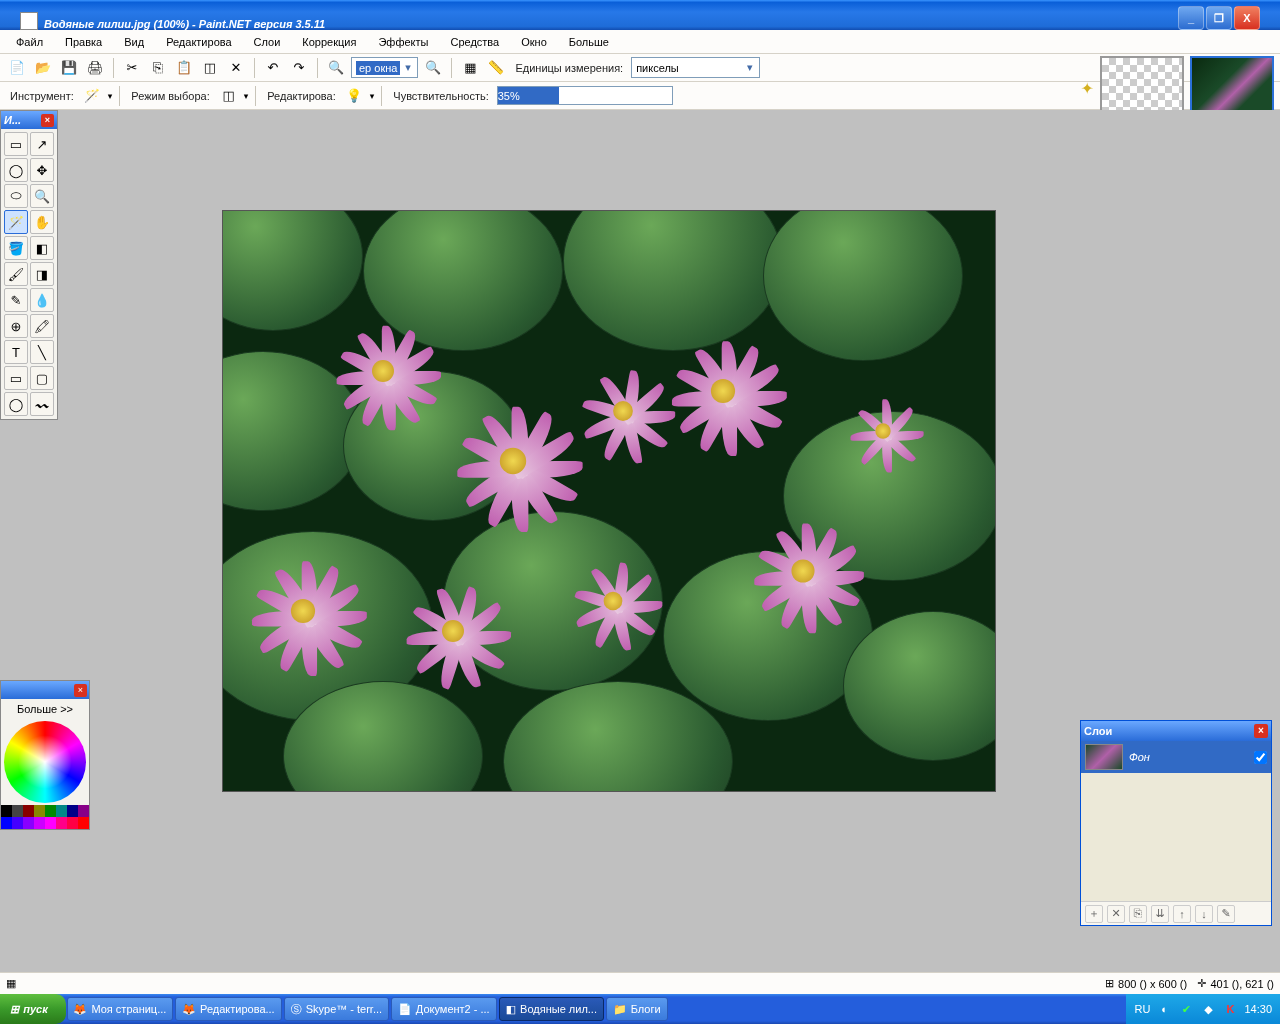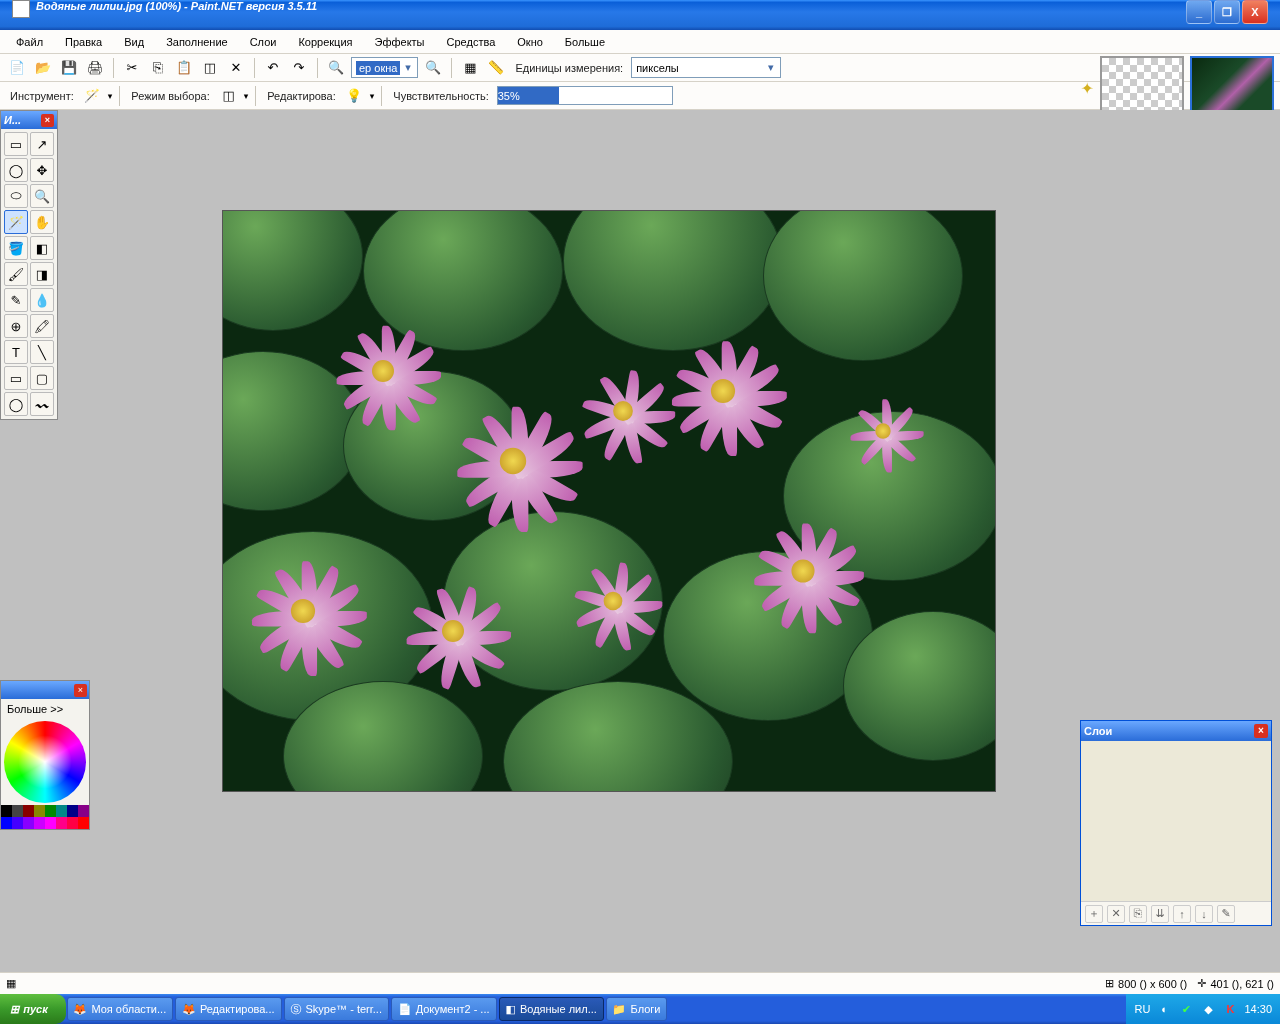--- a/index.html
+++ b/index.html
@@ -1,19 +1,19 @@
 <!DOCTYPE html>
 <html><head>
 <meta charset="utf-8">
 <style>
 * { box-sizing: border-box; margin: 0; padding: 0; font-family: Tahoma, sans-serif; font-size: 11px; }
 body { width: 1280px; height: 1024px; overflow: hidden; background: #ece9d8; display: flex; flex-direction: column; }
 
 
-.titlebar { height: 30px; background: linear-gradient(to bottom, #3a95ff 0%, #0a5fd8 8%, #2778e8 40%, #1e6cd8 88%, #114db0 100%); display: flex; align-items: flex-start; padding: 0 12px; color: #fff; font-size: 15px; font-weight: bold; font-style: italic; }
+.titlebar { height: 30px; background: linear-gradient(to bottom, #3a95ff 0%, #0a5fd8 8%, #2778e8 40%, #1e6cd8 88%, #114db0 100%); display: flex; align-items: flex-end; padding: 0 20px; color: #fff; font-size: 15px; font-weight: bold; font-style: italic; }
 .titlebar .icon { width: 18px; height: 18px; margin-right: 6px; background: #fff; border: 1px solid #888; display: inline-flex; align-items: center; justify-content: center; font-style: normal; font-size: 10px; }
 .titlebar .spacer { flex: 1; }
 .winbtn { width: 26px; height: 24px; margin-left: 2px; border-radius: 4px; border: 1px solid #fff5; display: flex; align-items: center; justify-content: center; color: #fff; font-weight: bold; font-size: 14px; font-style: normal; }
 .winbtn.min { background: linear-gradient(#6fa8f0,#2c6cd0); }
 .winbtn.max { background: linear-gradient(#6fa8f0,#2c6cd0); }
 .winbtn.close { background: linear-gradient(#f08060,#d83020); }
 
 
 .menubar { height: 24px; background: #fdfcfa; border-bottom: 1px solid #d6d2c8; display: flex; align-items: center; padding: 0 6px; gap: 2px; }
 .menubar .item { padding: 3px 10px; cursor: default; }
@@ -50,21 +50,21 @@
 .canvas { position: absolute; left: 222px; top: 100px; width: 774px; height: 582px; border: 1px solid #555; background: #0b2810; overflow: hidden; }
 .canvas .pad { position: absolute; border-radius: 50%; background: radial-gradient(circle at 40% 30%, #6ba858, #2a5a30 70%, #1a3a20); border: 1px solid #1a3a20; }
 .canvas .lily { position: absolute; }
 .petal { position: absolute; width: 58px; height: 14px; background: linear-gradient(to right,#e8c8e0,#c060b0); border-radius: 60% 10% 60% 10%; transform-origin: 10% 50%; }
 .center { position: absolute; width: 22px; height: 22px; border-radius: 50%; background: radial-gradient(#f0d850,#c09020); }
 
 
 .colorpanel { position: absolute; left: 0; top: 570px; width: 90px; background: #f4f3ee; border: 1px solid #888; }
 .colorpanel .tbtitle { height: 18px; background: linear-gradient(#6aa8ff,#2a6cd8); display: flex; justify-content: flex-end; padding-right: 2px; align-items: center; }
 .colorpanel .tbtitle .x { width: 13px; height: 13px; background: #d83020; color: #fff; font-size: 9px; text-align: center; line-height: 13px; border-radius: 2px; }
-.colorpanel .more { text-align: left; padding: 4px 6px; }
+.colorpanel .more { text-align: center; padding: 4px 6px; }
 .colorpanel .wheel { width: 82px; height: 82px; margin: 2px auto; border-radius: 50%; background: conic-gradient(red,magenta,blue,cyan,lime,yellow,red); position: relative; }
 .colorpanel .wheel::after { content:''; position: absolute; inset: 14px; border-radius: 50%; background: radial-gradient(#fff,#fff0 70%); }
 .colorpanel .swr { height: 12px; display: flex; }
 .colorpanel .swr span { flex: 1; }
 
 
 .layerspanel { position: absolute; right: 8px; bottom: 46px; width: 192px; height: 206px; background: #ece9d8; border: 1px solid #0050d8; display: flex; flex-direction: column; }
 .layerspanel .lptitle { height: 20px; background: linear-gradient(#6aa8ff,#2a6cd8); color: #fff; font-weight: bold; display: flex; align-items: center; justify-content: space-between; padding: 0 3px; }
 .layerspanel .lptitle .x { width: 14px; height: 14px; background: #d83020; color: #fff; font-size: 10px; text-align: center; line-height: 14px; border-radius: 2px; }
 .layerspanel .row { height: 32px; background: #316ac5; color: #fff; font-style: italic; display: flex; align-items: center; padding: 0 4px; gap: 6px; }
@@ -102,21 +102,21 @@
     </div>
   <div class="winbtn close">
       <span>X</span>
     </div>
 </div>
 
 <div class="menubar">
   <div class="item">Файл</div>
   <div class="item">Правка</div>
   <div class="item">Вид</div>
-  <div class="item">Заполнение</div>
+  <div class="item">Редактирова</div>
   <div class="item">Слои</div>
   <div class="item">Коррекция</div>
   <div class="item">Эффекты</div>
   <div class="item">Средства</div>
   <div class="item">Окно</div>
   <div class="item">Больше</div>
 </div>
 
 <div class="toolbar">
   <div class="tbtn">📄</div>
@@ -136,21 +136,21 @@
   <div class="tbtn">🔍</div>
   <div class="tcombo">
     <span class="sel">ер окна</span>
       <span class="dd">▾</span>
   </div>
   <div class="tbtn">🔍</div>
   <div class="tsep"></div>
   <div class="tbtn">▦</div>
   <div class="tbtn">📏</div>
   <span class="tlabel">Единицы измерения:</span>
-  <div class="tcombo" style="width:150px">
+  <div class="tcombo" style="width:129px">
     <span>пикселы</span>
       <span class="dd" style="margin-left:auto">▾</span>
   </div>
 </div>
 
 <div class="thumbs">
   <span style="align-self:center;color:#d4b020;font-size:16px">✦</span>
   <div class="thumb trans"></div>
   <div class="thumb img sel"></div>
 </div>
@@ -375,20 +375,25 @@
         <span style="background:#f04"></span>
         <span style="background:#f00"></span>
       </div>
   </div>
 
   <div class="layerspanel">
     <div class="lptitle">
       <span>Слои</span>
         <span class="x">×</span>
     </div>
+    <div class="row">
+      <div class="th"></div>
+      <span>Фон</span>
+      <input type="checkbox" checked="" style="">
+    </div>
     <div class="body"></div>
     <div class="foot">
       <div class="b">＋</div>
       <div class="b">✕</div>
       <div class="b">⎘</div>
       <div class="b">⇊</div>
       <div class="b">↑</div>
       <div class="b">↓</div>
       <div class="b">✎</div>
     </div>
@@ -408,21 +413,21 @@
       <span>✛</span>
       <span>401 (), 621 ()</span>
     </div>
 </div>
 
 <div class="taskbar">
   <div class="start">
     <span>⊞</span>
       <span>пуск</span>
   </div>
-  <div class="task">🦊 <span>Моя области...</span></div>
+  <div class="task">🦊 <span>Моя страниц...</span></div>
   <div class="task">🦊 <span>Редактирова...</span></div>
   <div class="task">Ⓢ <span>Skype™ - terr...</span></div>
   <div class="task">📄 <span>Документ2 - ...</span></div>
   <div class="task active">◧ <span>Водяные лил...</span></div>
   <div class="task">📁 <span>Блоги</span></div>
   <div class="tray">
     <span class="ic">RU</span>
     <span class="ic">◐</span>
     <span class="ic" style="color:#4f4">✔</span>
     <span class="ic">◆</span>

